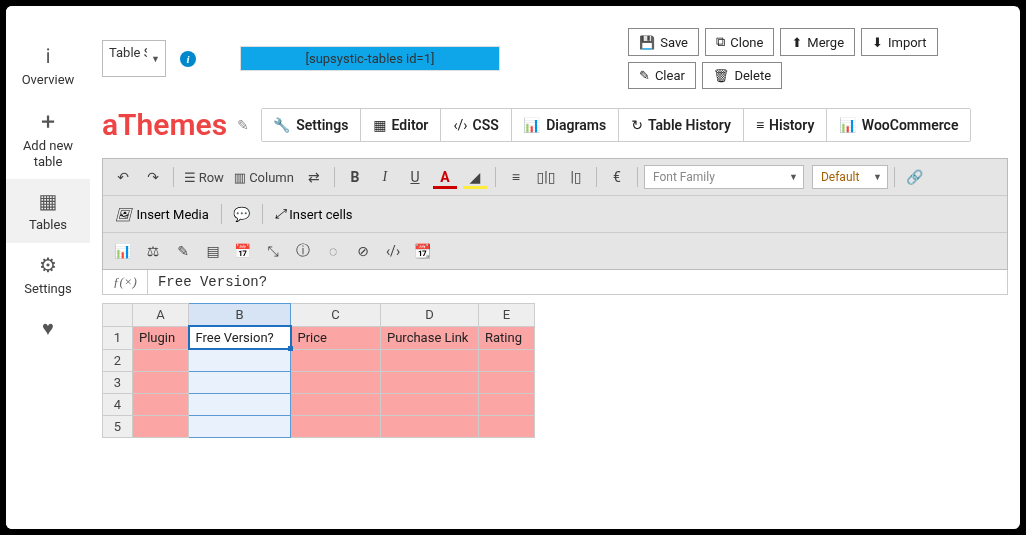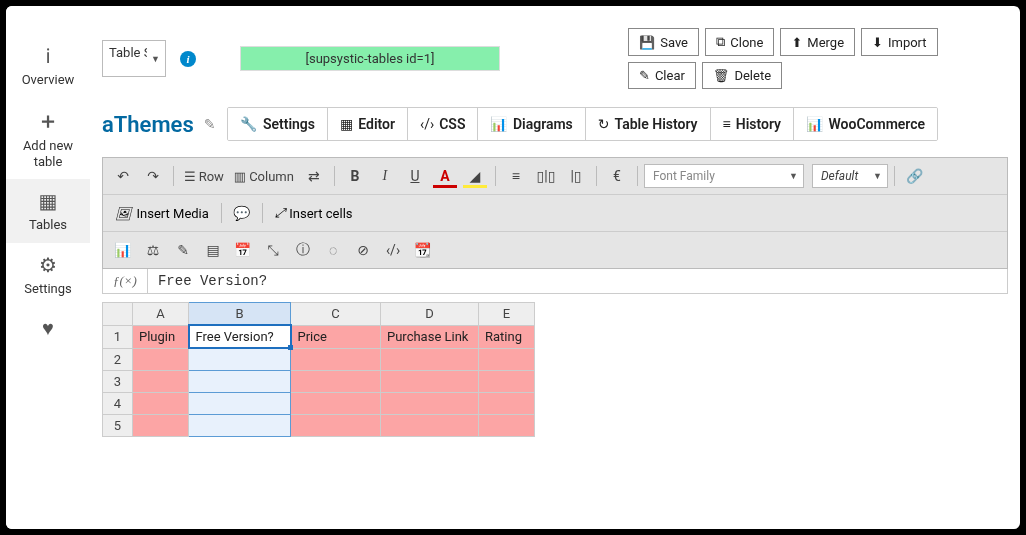--- a/index.html
+++ b/index.html
@@ -8,40 +8,40 @@
   .side { width: 84px; background: #fff; display: flex; flex-direction: column; padding-top: 28px; }
   .side-item { display: flex; flex-direction: column; align-items: center; padding: 10px 4px; cursor: pointer; color: #333; font-size: 13px; text-align: center; line-height: 1.2; }
   .side-item i { font-size: 20px; font-style: normal; margin-bottom: 4px; color: #555; }
   .side-item.active { background: #f1f1f1; }
   .main { flex: 1; padding: 22px 12px 12px 12px; position: relative; }
   .topbar { display: flex; align-items: center; gap: 14px; margin-bottom: 8px; }
   .select-box { appearance: none; border: 1px solid #bbb; padding: 4px 18px 16px 6px; font-size: 13px; background: #fff; color: #333; width: 64px; position: relative; }
   .select-wrap { position: relative; display: inline-block; }
   .select-wrap::after { content: '▼'; font-size: 9px; position: absolute; right: 6px; top: 50%; transform: translateY(-50%); color: #555; pointer-events: none; }
   .info-i { display: inline-flex; width: 16px; height: 16px; border-radius: 50%; background: #0088cc; color: #fff; font-size: 11px; font-weight: bold; align-items: center; justify-content: center; font-style: italic; font-family: Georgia, serif; }
-  .shortcode { flex: 0 0 260px; text-align: center; background: #86efac; border: 1px solid #ddd; padding: 4px 8px; font-size: 13px; color: #333; margin-left: 30px; }
+  .shortcode { flex: 0 0 260px; text-align: center; background: #0ea5e9; border: 1px solid #ddd; padding: 4px 8px; font-size: 13px; color: #333; margin-left: 30px; }
   .actions { display: flex; gap: 6px; margin-left: auto; flex-wrap: wrap; max-width: 380px; }
   .btn { border: 1px solid #888; background: #fff; padding: 5px 10px; font-size: 13px; display: inline-flex; align-items: center; gap: 5px; cursor: pointer; color: #222; }
   .btn i { font-style: normal; font-size: 13px; }
   .titlebar { display: flex; align-items: center; margin-top: 18px; gap: 10px; }
-  .ptitle { font-size: 22px; color: #0369a1; font-weight: 600; }
+  .ptitle { font-size: 30px; color: #ef4444; font-weight: 600; }
   .edit-pen { color: #888; font-size: 14px; cursor: pointer; }
   .tabs { display: flex; border: 1px solid #ccc; border-radius: 2px; overflow: hidden; margin-left: 2px; }
   .tab { padding: 8px 12px; font-size: 14px; font-weight: 600; color: #222; border-right: 1px solid #ccc; display: flex; align-items: center; gap: 5px; cursor: pointer; background: #fff; }
   .tab:last-child { border-right: none; }
   .tab i { font-style: normal; font-weight: normal; }
   .toolbar { margin-top: 16px; border: 1px solid #bbb; background: #e5e5e5; }
   .trow { display: flex; align-items: center; padding: 4px 6px; gap: 2px; flex-wrap: wrap; border-bottom: 1px solid #ccc; }
   .trow:last-child { border-bottom: none; }
   .tb { min-width: 28px; height: 28px; display: inline-flex; align-items: center; justify-content: center; font-size: 14px; color: #444; cursor: pointer; padding: 0 4px; gap: 3px; }
   .tb.txt { font-size: 13px; }
   .tb i { font-style: normal; }
   .sep { width: 1px; height: 20px; background: #bbb; margin: 0 4px; }
   .font-sel { appearance: none; border: 1px solid #bbb; background: #fff; padding: 4px 20px 4px 8px; font-size: 12px; color: #888; width: 160px; }
-  .size-sel { appearance: none; border: 1px solid #bbb; background: #fff; padding: 4px 20px 4px 8px; font-size: 12px; color: #404040; width: 76px; font-style: italic; }
+  .size-sel { appearance: none; border: 1px solid #bbb; background: #fff; padding: 4px 20px 4px 8px; font-size: 12px; color: #a16207; width: 76px; }
   .color-a { position: relative; color: #c00; font-weight: bold; }
   .color-a::after { content: ''; position: absolute; left: 2px; right: 2px; bottom: 2px; height: 3px; background: #c00; }
   .bucket { position: relative; }
   .bucket::after { content: ''; position: absolute; left: 2px; right: 2px; bottom: 2px; height: 3px; background: #ffeb3b; }
   .insert-m { display: inline-flex; align-items: center; gap: 5px; padding: 2px 6px; font-size: 13px; cursor: pointer; }
   .merge { display: inline-flex; align-items: center; gap: 4px; font-size: 13px; cursor: pointer; padding: 2px 6px; }
   .fx-bar { display: flex; align-items: center; border: 1px solid #ccc; border-top: none; background: #fff; }
   .fx-label { padding: 4px 10px; font-style: italic; font-family: Georgia, serif; color: #666; font-size: 13px; border-right: 1px solid #ccc; }
   .fx-val { padding: 4px 10px; font-family: 'Courier New', monospace; font-size: 14px; color: #333; flex: 1; border: none; outline: none; }
   .sheet { margin-top: 8px; border-collapse: collapse; font-size: 13px; }

